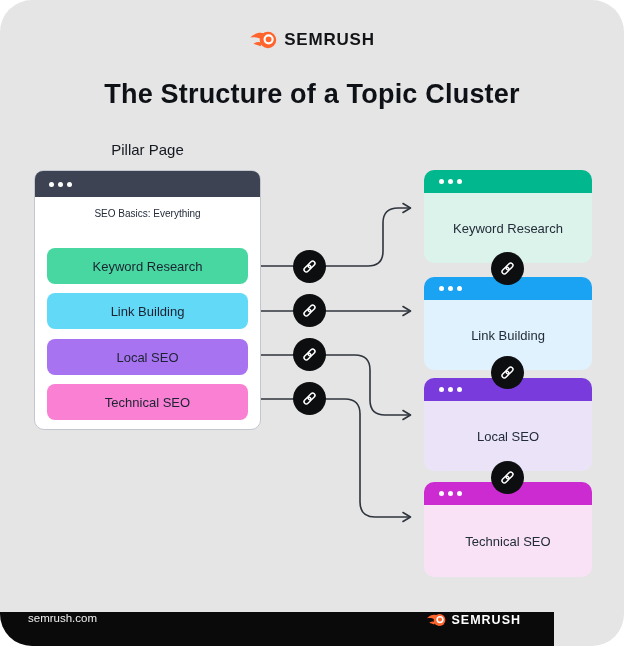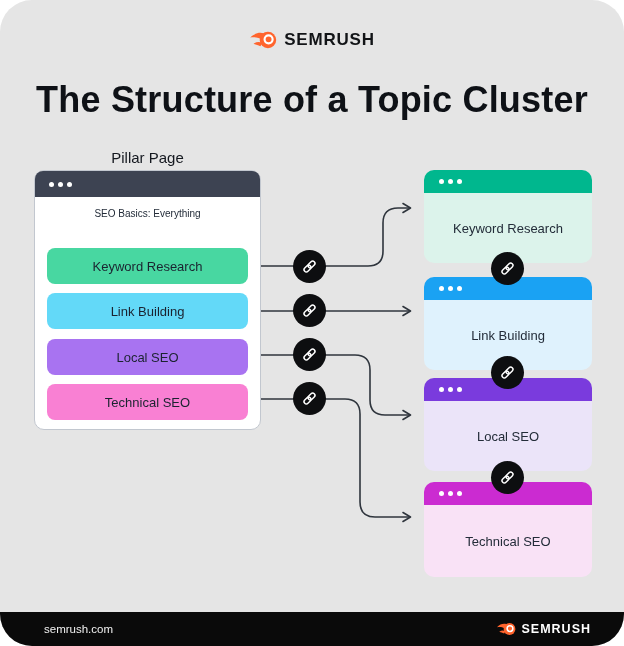--- a/index.html
+++ b/index.html
@@ -4,44 +4,44 @@
 <style>
   html,body{margin:0;padding:0;background:#fff;}
   .canvas{
     position:relative;width:624px;height:646px;background:#e5e5e5;overflow:hidden;
     font-family:"Liberation Sans","DejaVu Sans",sans-serif;color:#161b22;border-radius:32px;
   }
   
   .brand{position:absolute;top:29px;left:0;width:100%;display:flex;justify-content:center;align-items:center;gap:7px;}
   .brand .wordmark{font-size:17px;font-weight:800;letter-spacing:.8px;color:#121417;}
   
-  .page-title{position:absolute;top:79px;left:0;width:100%;text-align:center;font-size:36px;font-weight:700;color:#0e1116;letter-spacing:.2px;}
-  
-  .col-label{position:absolute;top:141px;text-align:center;font-size:15px;font-weight:500;color:#14181f;margin-top:8px;}
+  .page-title{position:absolute;top:79px;left:0;width:100%;text-align:center;font-size:27px;font-weight:700;color:#0e1116;letter-spacing:.2px;}
+  
+  .col-label{position:absolute;top:141px;text-align:center;font-size:15px;font-weight:500;color:#14181f;}
   .col-label.pillar{left:34px;width:227px;}
   .col-label.cluster{left:424px;width:168px;}
   
   .pillar-window{position:absolute;left:34px;top:170px;width:227px;height:260px;box-sizing:border-box;
     border:1.5px solid var(--border);border-radius:10px;background:#fff;}
   .chrome{background:var(--chrome);height:26px;border-radius:8px 8px 0 0;display:flex;align-items:center;padding-left:14px;gap:4px;}
   .dot{width:5px;height:5px;border-radius:50%;background:#fff;display:inline-block;}
   .window-title{margin-top:8px;text-align:center;font-size:10px;line-height:17px;color:#232c39;}
   .pillar-btn{position:absolute;left:12px;width:201px;height:36px;border-radius:8px;display:flex;align-items:center;justify-content:center;font-size:13px;color:#1b2330;}
   
   .cluster-card{position:absolute;left:424px;width:168px;height:93px;border-radius:10px;}
   .cluster-card .chrome{height:23px;border-radius:10px 10px 0 0;padding-left:15px;gap:4px;}
   .cluster-card .dot{width:5px;height:5px;}
   .card-body{height:70px;border-radius:0 0 10px 10px;display:flex;align-items:center;justify-content:center;font-size:13px;color:#232c39;}
   
   .link-circle{position:absolute;width:33px;height:33px;border-radius:50%;background:var(--circle);display:flex;align-items:center;justify-content:center;z-index:3;}
   
   .arrows{position:absolute;left:0;top:0;z-index:2;pointer-events:none;}
   
-  .footer{position:absolute;left:0;top:612px;width:624px;height:34px;background:var(--footer);box-sizing:border-box;
-    display:flex;align-items:center;justify-content:space-between;padding:0 33px 0 44px;}
+  .footer{position:absolute;left:0;top:612px;width:554px;height:34px;background:var(--footer);box-sizing:border-box;
+    display:flex;align-items:flex-start;justify-content:space-between;padding:0 33px 0 28px;}
   .footer-url{font-size:11.5px;color:#f1f1f1;}
   .footer-brand{display:flex;align-items:center;gap:5px;}
   .footer-brand .wordmark{font-size:12.5px;font-weight:800;letter-spacing:1px;color:#ffffff;}
 </style>
 </head>
 <body>
 
 <div class="canvas">
 
   <div class="brand">

